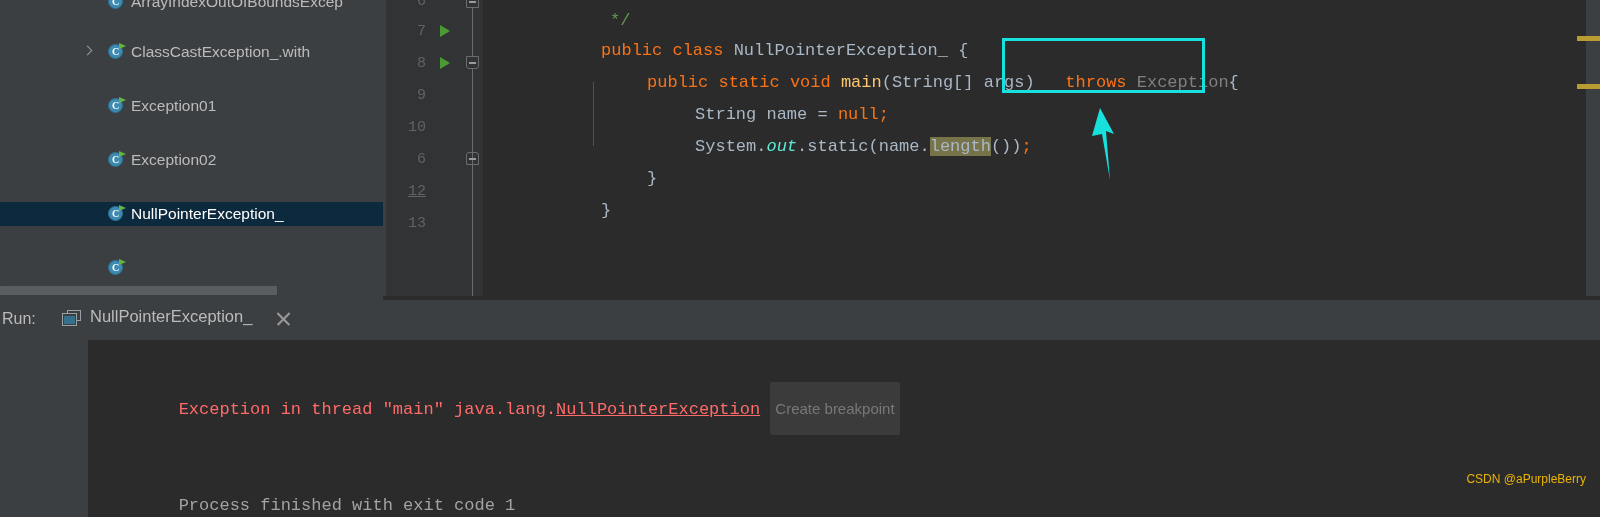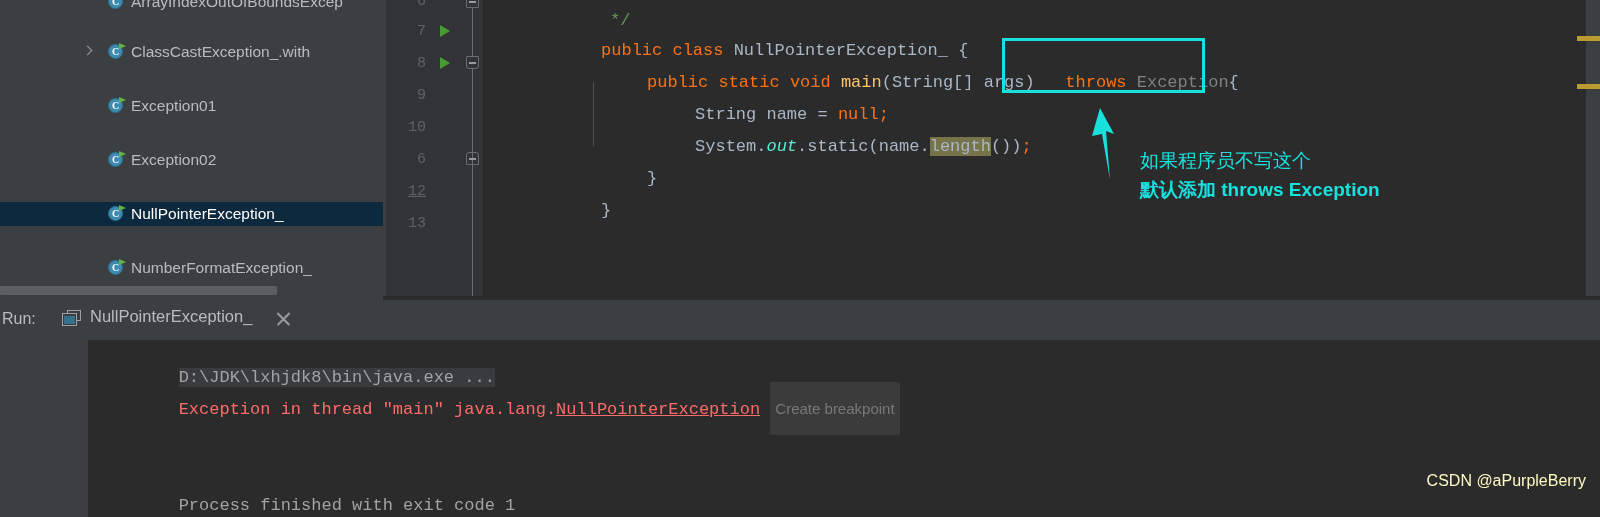--- a/index.html
+++ b/index.html
@@ -194,21 +194,21 @@
   .sysout{ color:#a1a3a5; background:#3a3b3c; }
   .err{ color:#ff6b68; }
   .lnk{ color:#287bde; text-decoration:underline; }
   .errlnk{ color:#ff6b68; text-decoration:underline; }
   .hintbox{
     color:#787878; background:#3b3b3b; padding:18px 5px; border-radius:2px;
     font-family:"Liberation Sans", sans-serif; font-size:15px;
   }
   #watermark{
     position:absolute; right:14px; top:472px;
-    color:#fef9c3; font-size:16px;
+    color:#eab308; font-size:12px;
   }
 </style>
 </head>
 <body>
 
 <div id="root">
 
   <div id="top">
 
     <div id="project-panel">
@@ -257,21 +257,20 @@
         </span>
         <span class="tree-label" style="left:131px;">NullPointerException_</span>
       </div>
 
       <div class="tree-row" style="top:136px;">
         <span class="ico-class" style="left:108px; top:4px;">
           <span class="circ"></span>
             <span class="cletter">C</span>
             <span class="play"></span>
         </span>
-        <span class="tree-label" style="left:131px;">NumberFormatException_</span>
       </div>
 
       <div id="proj-hscroll-track"></div>
       <div id="proj-hscroll-thumb"></div>
     </div>
 
     <div id="editor">
       <div id="editor-left-border"></div>
 
       <div id="gutter">
@@ -332,45 +331,40 @@
         <span class="marker" style="top:84px;"></span>
       </div>
       <span class="marker-tick" style="position:absolute; right:14px; top:36px;"></span>
       <span class="marker-tick" style="position:absolute; right:14px; top:84px;"></span>
     </div>
 
     <div id="ann-box"></div>
     <svg id="ann-arrow" width="44" height="72" viewBox="0 0 44 72">
       <polygon points="14,0 28,26 20,23 24,72 16,26 6,28" fill="#17e0dd"></polygon>
     </svg>
-    <div class="ann-text" style="left:1140px; top:148px;">如果程序员不写这个</div>
-    <div class="ann-text" style="left:1140px; top:177px; font-weight:bold;">默认添加 throws Exception</div>
 
     <div id="editor-bottom-edge"></div>
   </div>
 
   <div id="run-panel">
     <div id="run-header">
       <span id="run-label">Run:</span>
 
       <div id="run-tab">
         <span class="tab-ico">
           <span class="back"></span>
             <span class="front"></span>
             <span class="screen"></span>
         </span>
         <span id="run-tab-label">NullPointerException_</span>
         <span id="run-tab-close" style="left:214px; top:4px;"></span>
       </div>
     </div>
 
     <div id="console">
-      <div class="oline" style="left:9px; top:9px;">
-        <span class="sysout">D:\JDK\lxhjdk8\bin\java.exe ...</span>
-      </div>
 
       <div class="oline" style="left:9px; top:41px;">
         <span class="err">Exception in thread "main" java.lang.</span><span class="errlnk">NullPointerException</span><span> </span><span class="hintbox">Create breakpoint</span>
       </div>
 
 
       <div class="oline" style="left:9px; top:137px;">
         <span class="sysout" style="background:transparent;">Process finished with exit code 1</span>
       </div>
 

